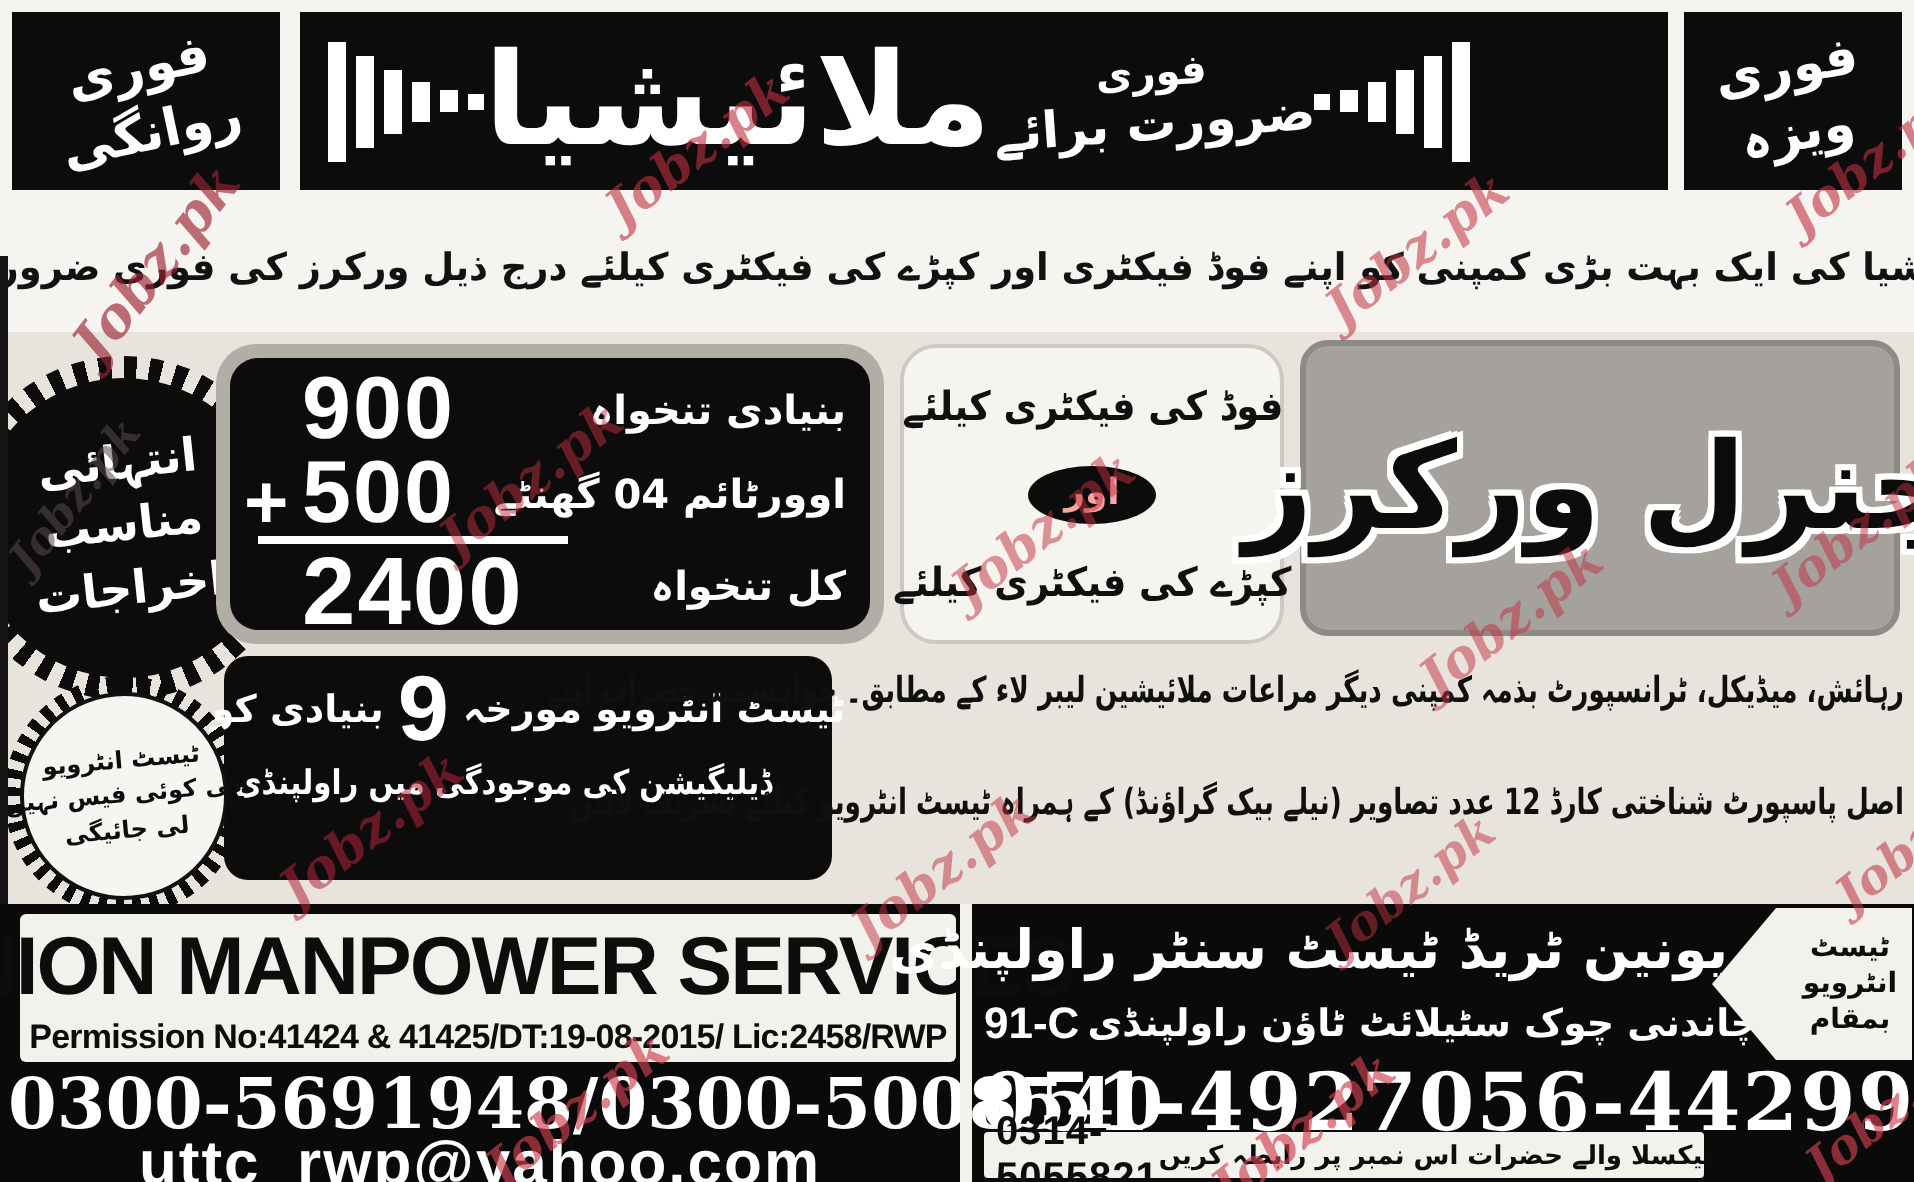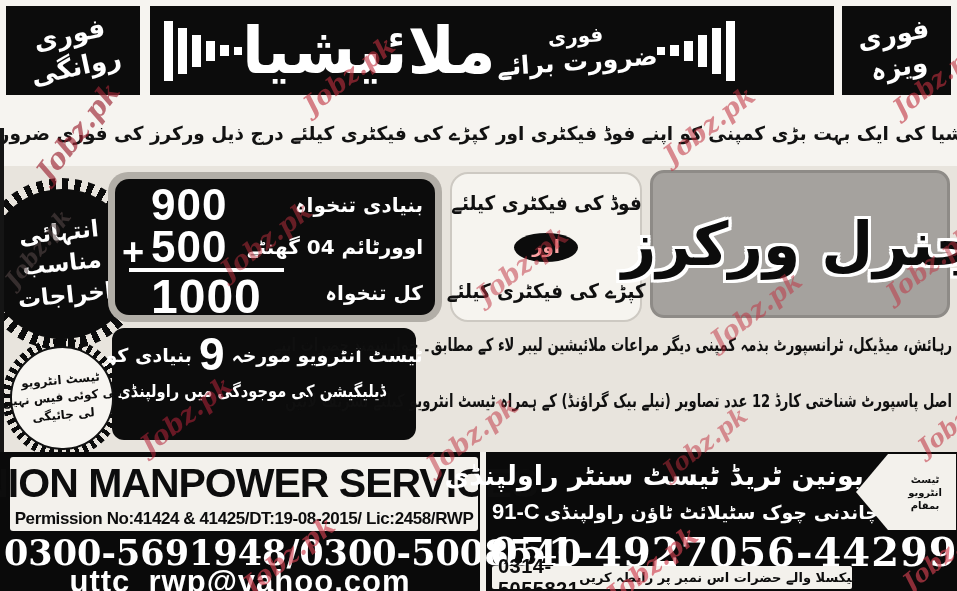--- a/index.html
+++ b/index.html
@@ -93,21 +93,21 @@
   #address .txt{font-size:19px;font-weight:bold;white-space:nowrap;}
   #phone-right{left:490px;top:76px;width:462px;text-align:center;font-family:"DejaVu Serif","Liberation Serif",serif;
       font-size:40px;font-weight:bold;letter-spacing:1px;white-space:nowrap;}
   #taxila-box{left:492px;top:114px;width:360px;height:23px;background:#f3f1ec;color:#0d0d0d;border-radius:2px;
       display:flex;align-items:center;justify-content:space-between;padding:0 6px;box-sizing:border-box;}
   #taxila-phone{font-size:20px;font-weight:bold;letter-spacing:.5px;}
   #taxila-note{font-size:13px;font-weight:bold;white-space:nowrap;}
   #venue-tag{left:856px;top:2px;width:100px;height:76px;background:#f3f1ec;color:#0d0d0d;
       clip-path:polygon(32% 0,100% 0,100% 100%,32% 100%,0 50%);display:flex;align-items:center;justify-content:flex-end;}
   #venue-tag .lines{width:62px;text-align:center;line-height:1.3;}
-  #venue-tag .lines div{font-size:10px;font-weight:bold;}
+  #venue-tag .lines div{font-size:14px;font-weight:bold;}
 
   
   .wm{position:absolute;font-family:"DejaVu Serif","Liberation Serif",serif;font-style:italic;font-weight:bold;
       white-space:nowrap;pointer-events:none;z-index:50;}
 </style>
 </head>
 <body>
 
 <div id="ad">
 
@@ -170,21 +170,21 @@
       <div id="salary-box">
         <div class="sal-row">
           <div class="sal-num">900</div>
           <div class="sal-label urdu">بنیادی تنخواہ</div>
         </div>
         <div class="sal-row">
           <div class="sal-num">500</div>
           <div class="sal-label urdu">اوورٹائم 04 گھنٹے</div>
         </div>
         <div class="sal-row">
-          <div class="sal-num total">1000</div>
+          <div class="sal-num total">2400</div>
           <div class="sal-label urdu">کل تنخواہ</div>
         </div>
         <div id="plus">+</div>
       </div>
     </div>
 
     <div id="factory-box" class="abs">
       <div class="line urdu">فوڈ کی فیکٹری کیلئے</div>
       <div id="and-oval" class="urdu">اور</div>
       <div class="line urdu">کپڑے کی فیکٹری کیلئے</div>

